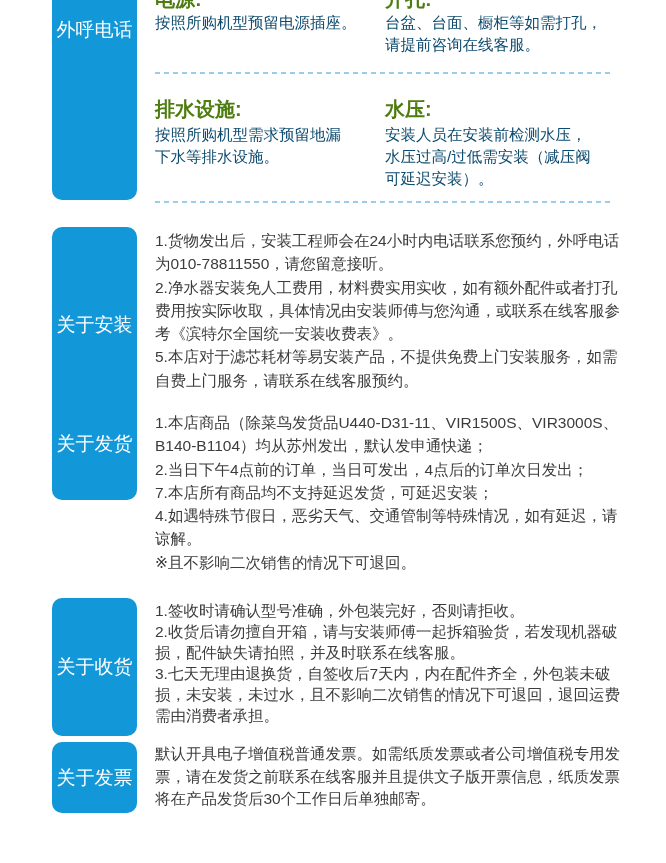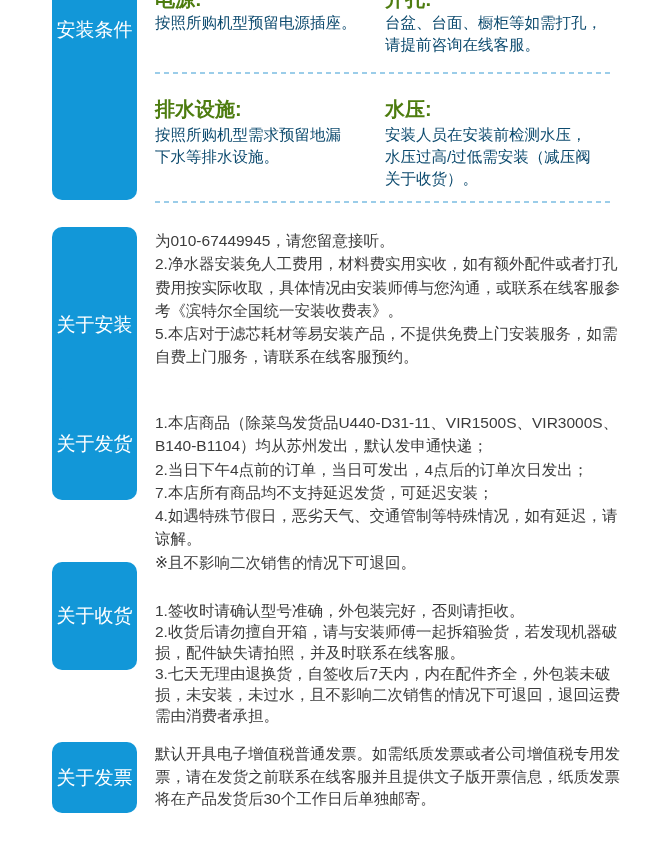--- a/index.html
+++ b/index.html
@@ -8,21 +8,21 @@
     font-family:"Liberation Sans","DejaVu Sans",sans-serif;
   }
   .badge{
     position:absolute;left:52px;width:85px;border-radius:10px;background:#1297d8;
     color:#ffffff;display:flex;align-items:center;justify-content:center;
     font-size:19px;white-space:nowrap;
   }
   .b1{top:-140px;height:340px}
   .b2{top:227px;height:196px}
   .b3{top:388px;height:112px}
-  .b4{top:562px;height:108px}
+  .b4{top:598px;height:138px}
   .b5{top:742px;height:71px}
   .h{
     position:absolute;color:#4d7c0f;font-size:20px;line-height:26px;
     font-weight:600;white-space:nowrap;
   }
   .h-power{left:155px;top:-14px}
   .h-drill{left:385px;top:-14px}
   .h-drain{left:155px;top:96px}
   .h-press{left:385px;top:96px}
   .bd{position:absolute;color:#0c4a6e;font-size:15.5px}
@@ -47,21 +47,21 @@
   .p3{top:411px}
   .p4{top:600px}
   .p5{top:743px}
 </style>
 </head>
 <body>
 
 <div class="canvas">
 
   <div class="badge b1">
-    <span>安装条件</span>
+    <span>外呼电话</span>
   </div>
 
   <div class="h h-power">电源:</div>
   <div class="bd bd-power">
       <div class="ln">按照所购机型预留电源插座。</div>
     </div>
 
   <div class="h h-drill">开孔:</div>
   <div class="bd bd-drill">
       <div class="ln">台盆、台面、橱柜等如需打孔，</div>
@@ -73,30 +73,31 @@
   <div class="h h-drain">排水设施:</div>
   <div class="bd bd-drain">
       <div class="ln">按照所购机型需求预留地漏</div>
       <div class="ln">下水等排水设施。</div>
     </div>
 
   <div class="h h-press">水压:</div>
   <div class="bd bd-press">
       <div class="ln">安装人员在安装前检测水压，</div>
       <div class="ln">水压过高/过低需安装（减压阀</div>
-      <div class="ln">关于收货）。</div>
+      <div class="ln">可延迟安装）。</div>
     </div>
 
   <div class="divider d2"></div>
 
   <div class="badge b2">
     <span>关于安装</span>
   </div>
   <div class="para p2">
-      <div class="ln">为010-67449945，请您留意接听。</div>
+      <div class="ln">1.货物发出后，安装工程师会在24小时内电话联系您预约，外呼电话</div>
+      <div class="ln">为010-78811550，请您留意接听。</div>
       <div class="ln">2.净水器安装免人工费用，材料费实用实收，如有额外配件或者打孔</div>
       <div class="ln">费用按实际收取，具体情况由安装师傅与您沟通，或联系在线客服参</div>
       <div class="ln">考《滨特尔全国统一安装收费表》。</div>
       <div class="ln">5.本店对于滤芯耗材等易安装产品，不提供免费上门安装服务，如需</div>
       <div class="ln">自费上门服务，请联系在线客服预约。</div>
     </div>
 
   <div class="badge b3">
     <span>关于发货</span>
   </div>

